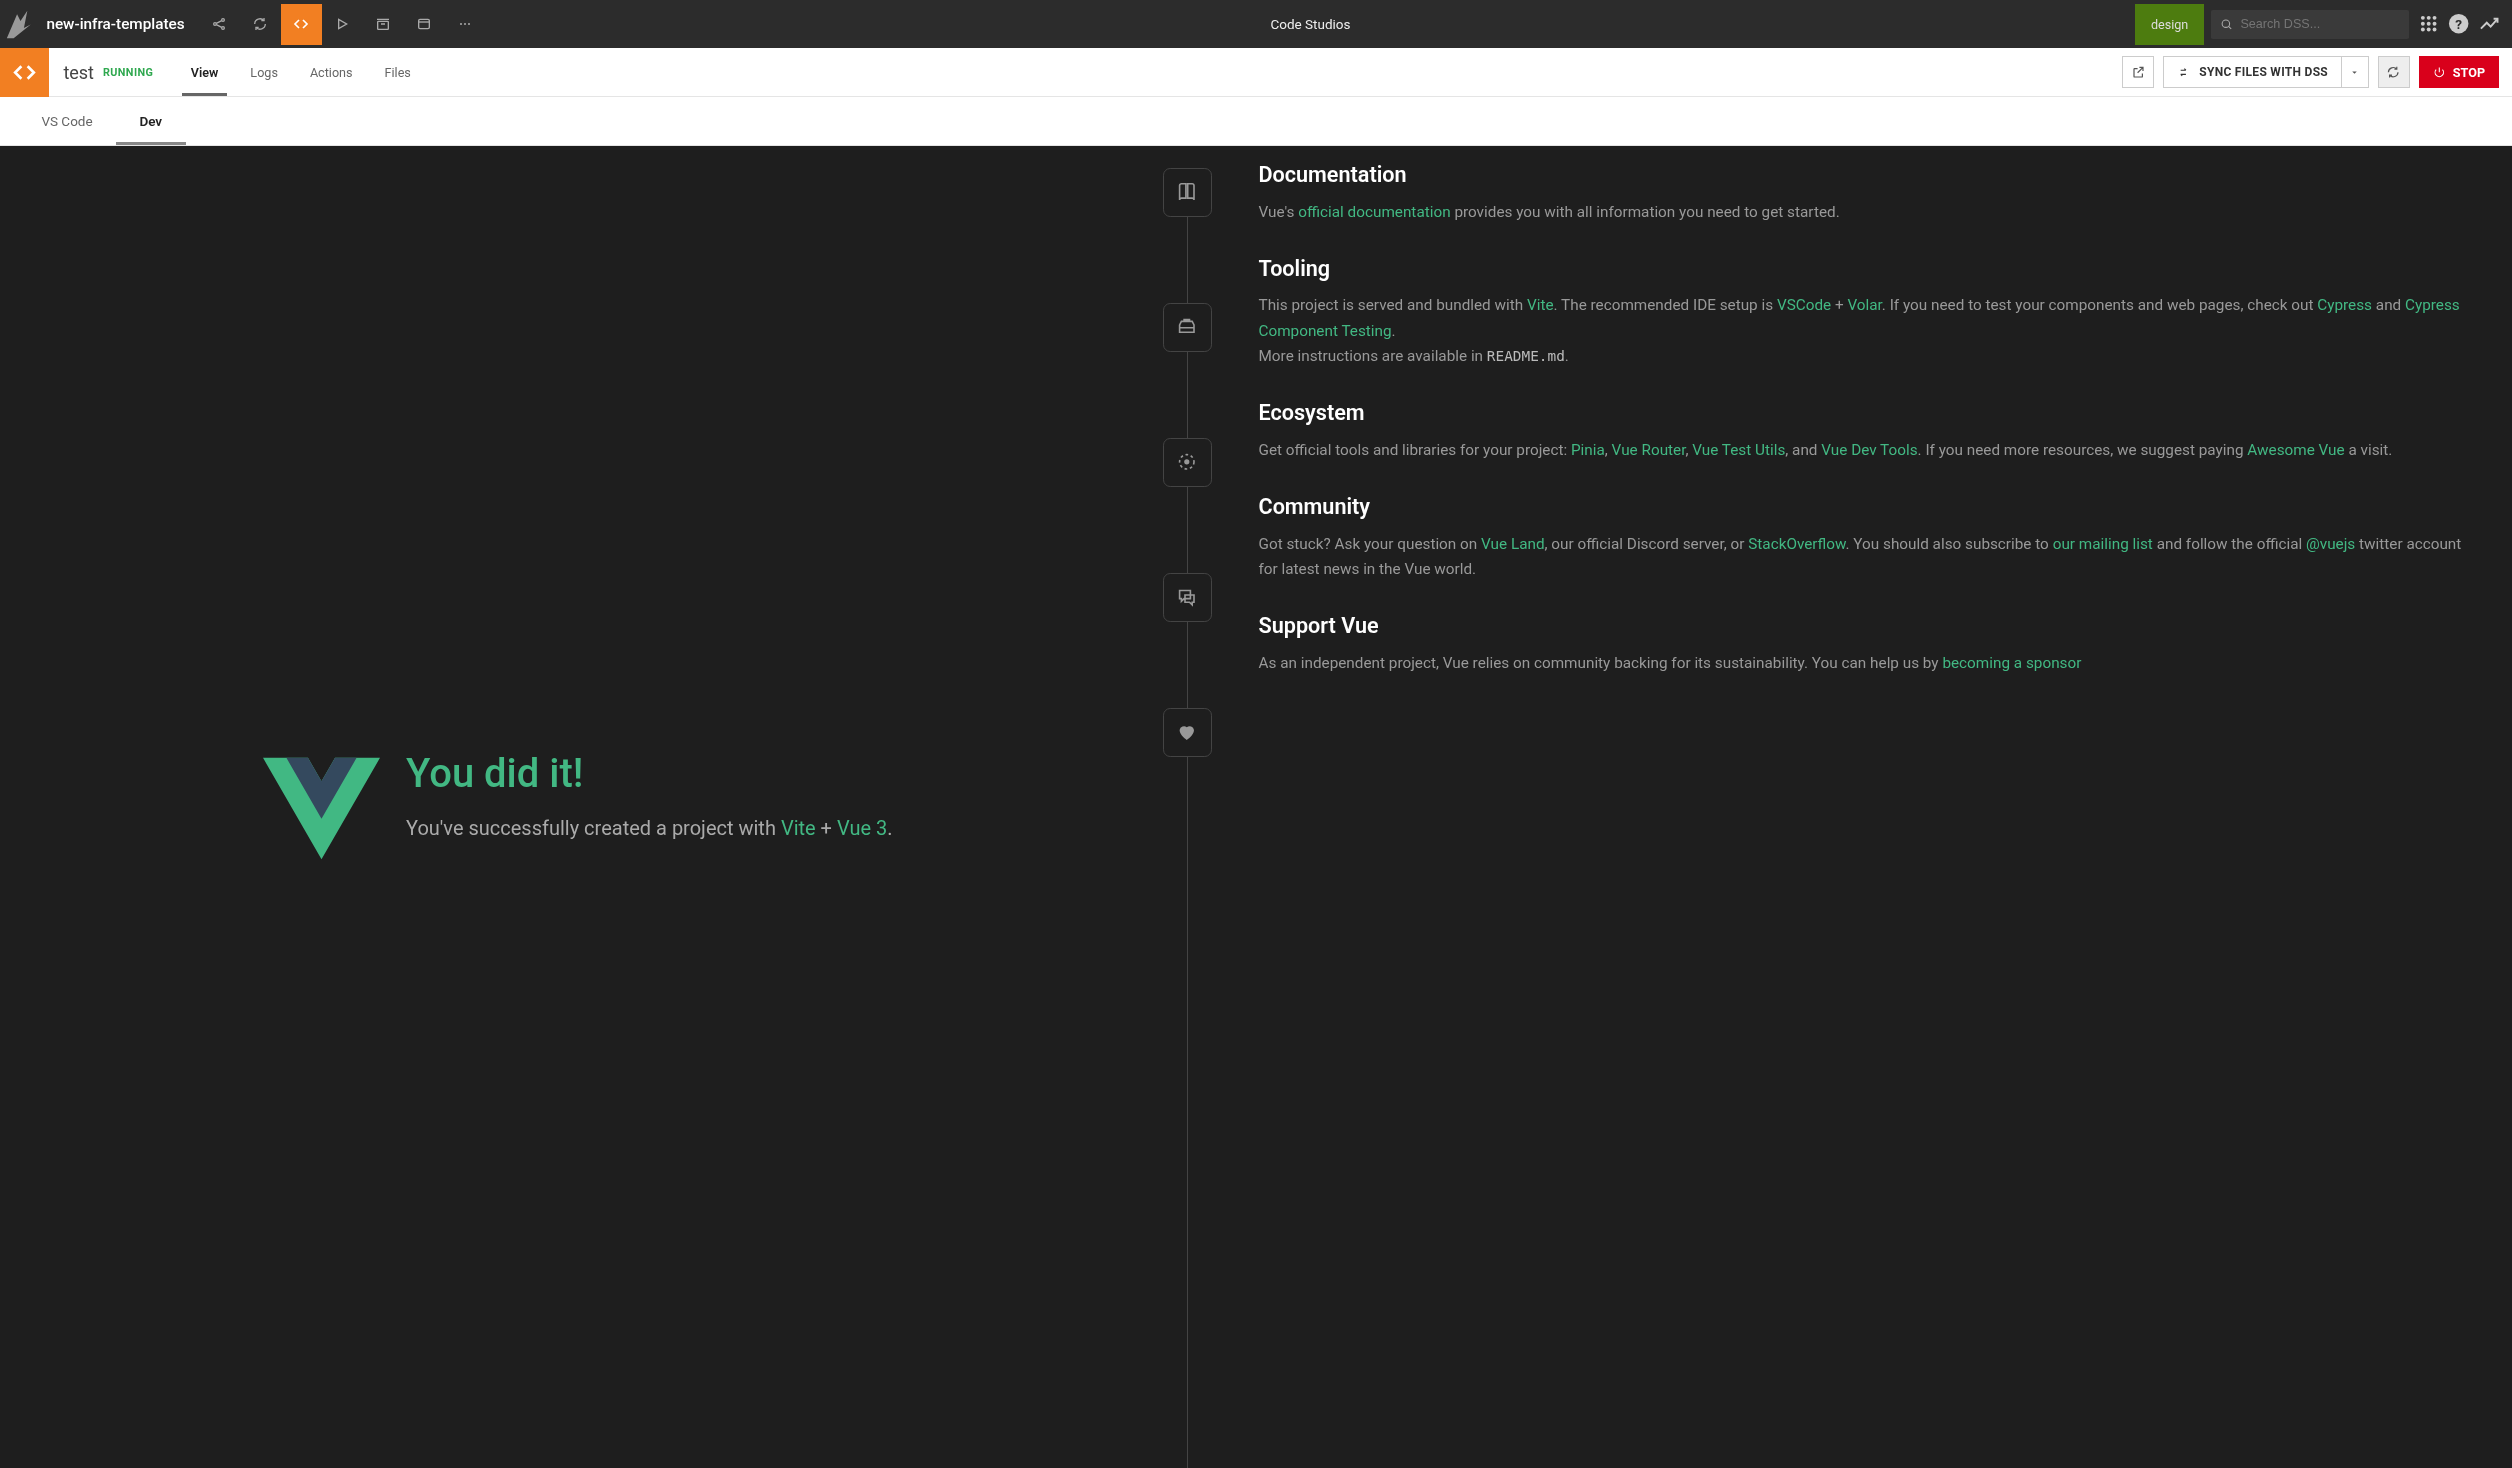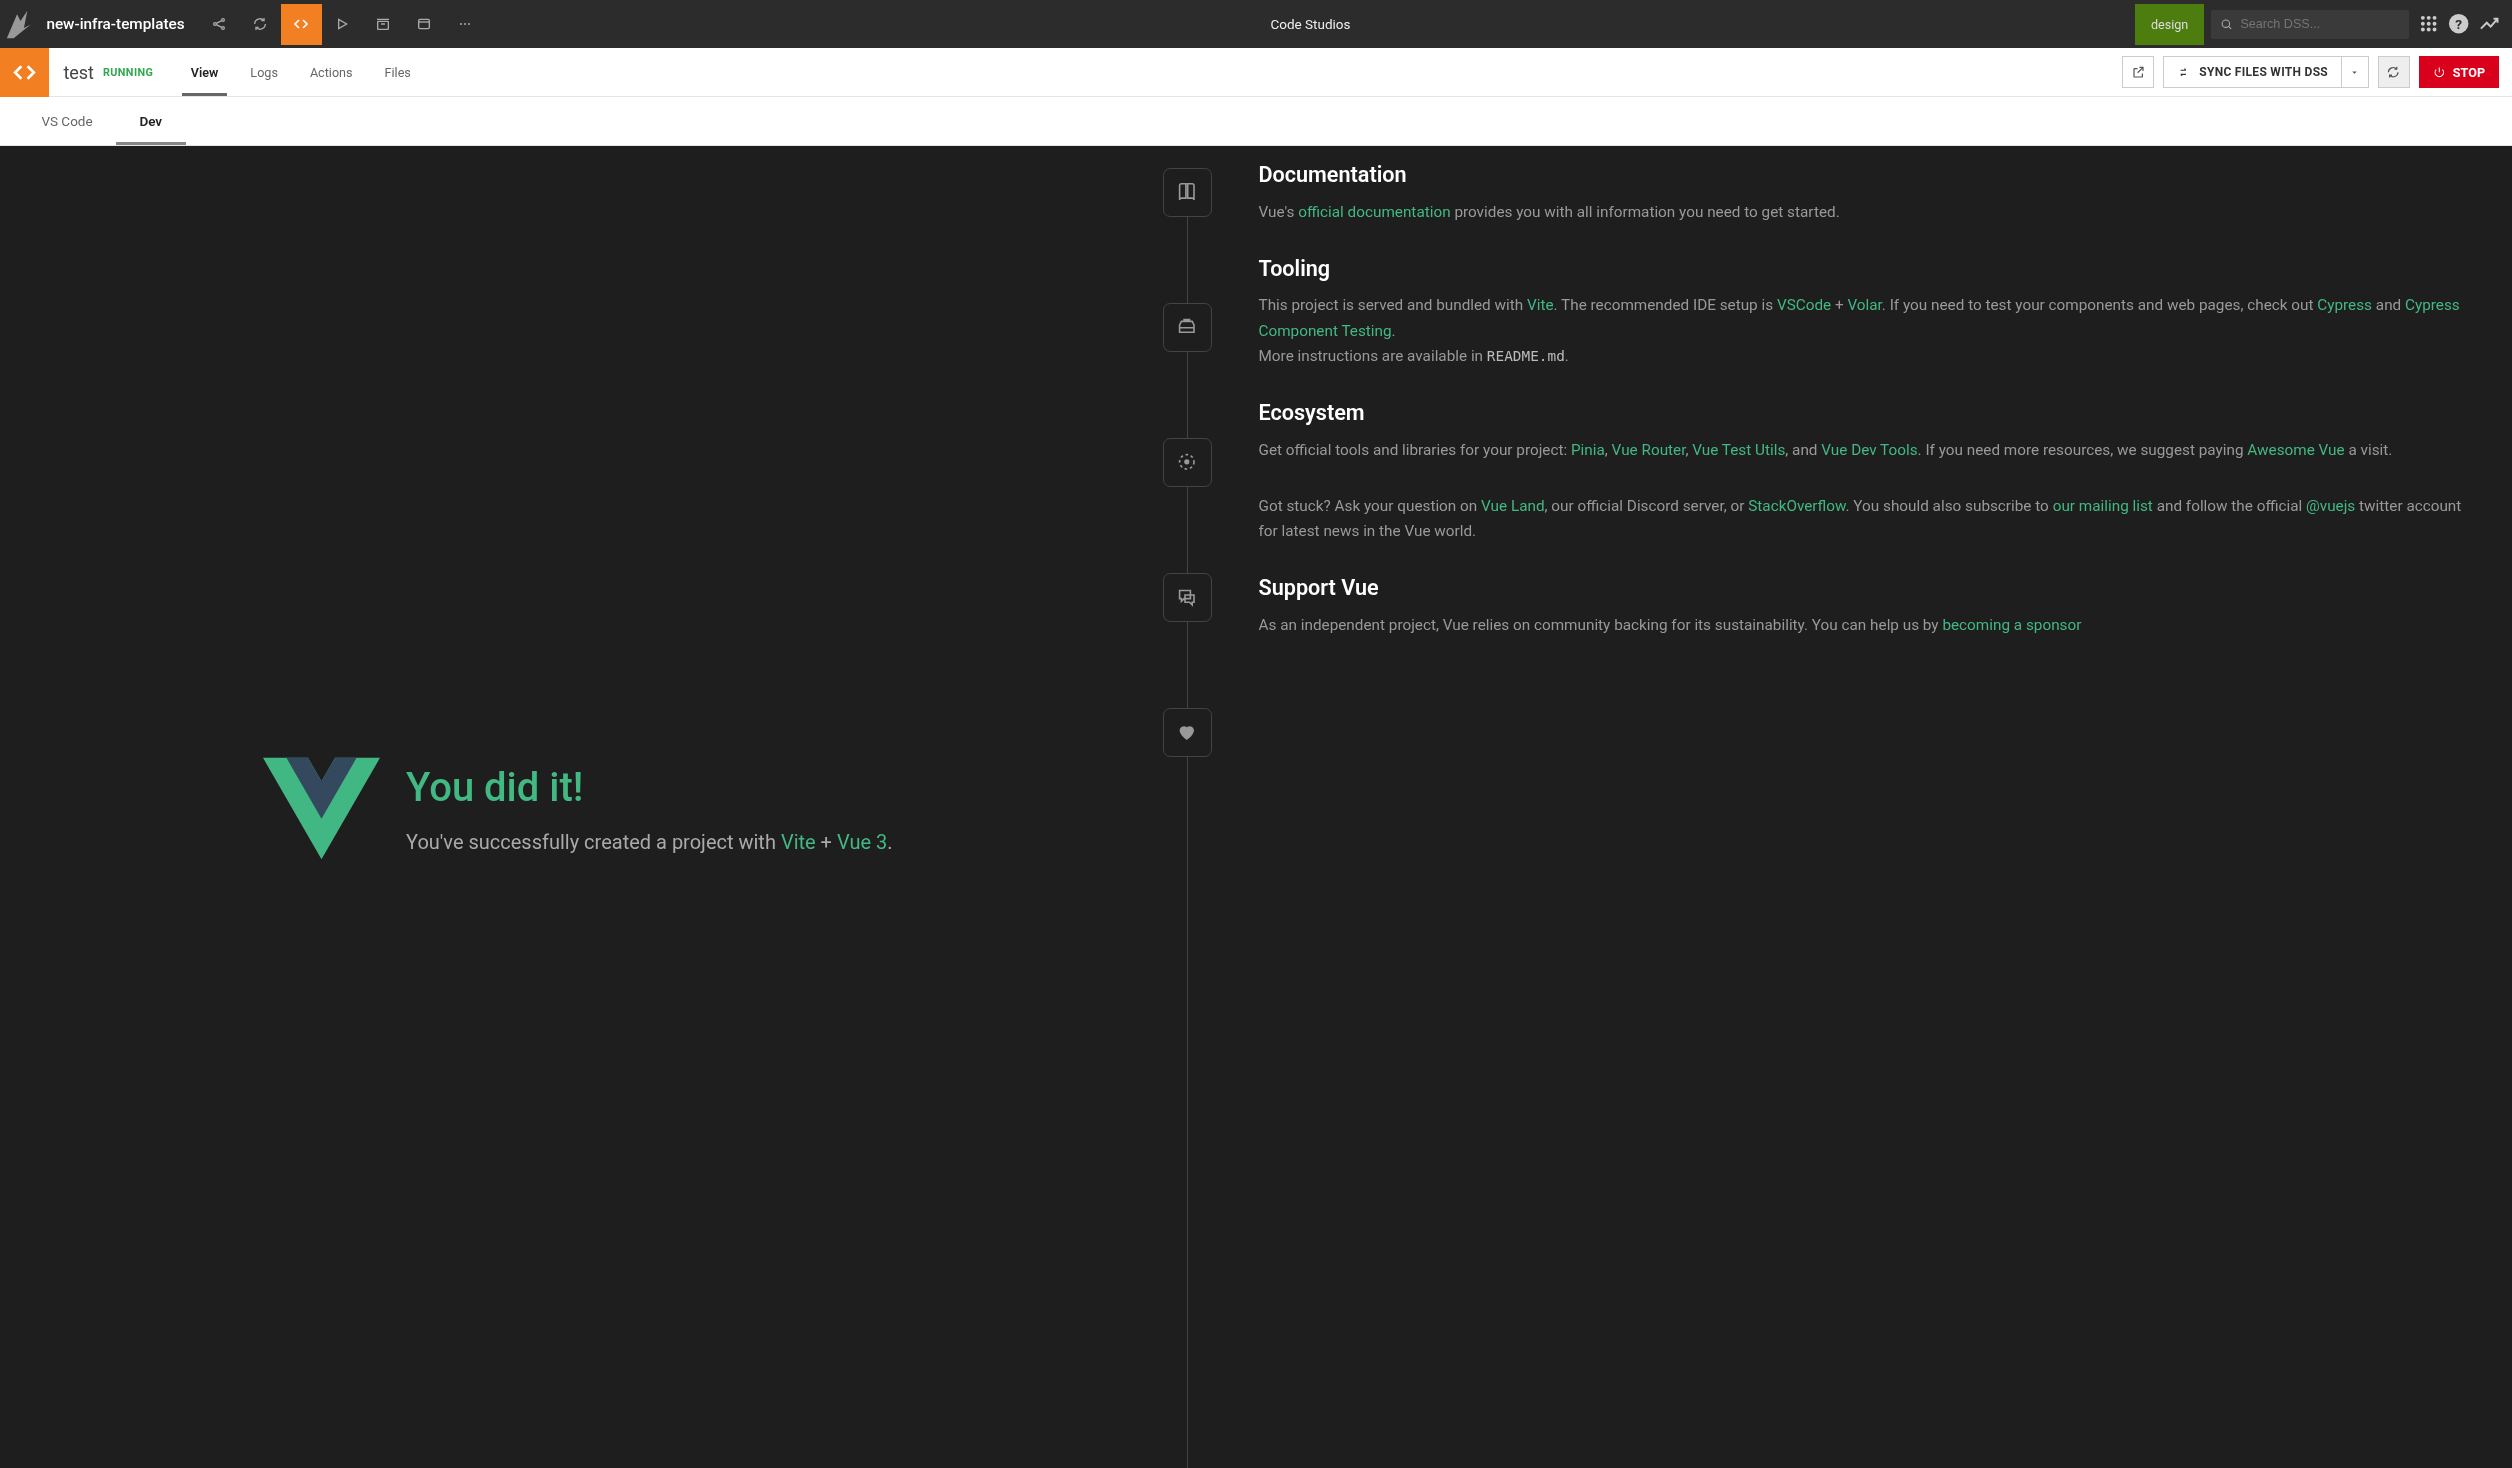--- a/index.html
+++ b/index.html
@@ -41,21 +41,21 @@
 
 
 .thirdbar { display:flex; align-items:center; height:49px; background:#fff; border-bottom:0.9px solid #e5e5e5; padding-left:18px; }
 .tab3 { padding: 0 23.4px; font-size:13.5px; color:#666; height:100%; display:flex; align-items:center; cursor:pointer; position:relative; }
 .tab3.active { color:#222; font-weight:600; }
 .tab3.active::after { content:""; position:absolute; left:0; right:0; bottom:0; height:2.7px; background:#888; }
 
 
 .content { display:flex; height: calc(100vh - 139px); background:#1e1e1e; overflow:hidden; }
 .hero { flex:0 0 46%; display:flex; align-items:center; justify-content:center; padding:36px; }
-.hero-inner { display:flex; align-items:center; gap:26px; }
+.hero-inner { display:flex; align-items:flex-start; gap:26px; }
 .vue-logo svg { width:117px; height:117px; }
 .hero-text h1 { color:#42b883; font-size:40px; font-weight:500; margin-bottom:16px; }
 .hero-text p { color:#aaa; font-size:20px; line-height:1.5; }
 .hero-text a { color:#42b883; text-decoration:none; }
 
 .timeline { flex:0 0 63px; position:relative; padding-top:21.6px; }
 .timeline::before { content:""; position:absolute; left:50%; top:45px; bottom:0; width:0.9px; background:#444; }
 .tl-icon { width:49px; height:49px; margin:0 auto 86px; border:0.9px solid #444; border-radius:7.2px; background:#1e1e1e; display:flex; align-items:center; justify-content:center; color:#999; position:relative; z-index:1; }
 .tl-icon svg { width:21.6px; height:21.6px; }
 
@@ -267,20 +267,21 @@
     </div>
     <div class="doc-sec">
       <h2>Tooling</h2>
       <p><span>This project is served and bundled with </span><a href="#">Vite</a><span>. The recommended IDE setup is </span><a href="#">VSCode</a><span> + </span><a href="#">Volar</a><span>. If you need to test your components and web pages, check out </span><a href="#">Cypress</a><span> and </span><a href="#">Cypress Component Testing</a><span>.</span><br><span>More instructions are available in </span><code>README.md</code><span>.</span></p>
     </div>
     <div class="doc-sec">
       <h2>Ecosystem</h2>
       <p><span>Get official tools and libraries for your project: </span><a href="#">Pinia</a><span>, </span><a href="#">Vue Router</a><span>, </span><a href="#">Vue Test Utils</a><span>, and </span><a href="#">Vue Dev Tools</a><span>. If you need more resources, we suggest paying </span><a href="#">Awesome Vue</a><span> a visit.</span></p>
     </div>
     <div class="doc-sec">
+      <h2>Community</h2>
       <p><span>Got stuck? Ask your question on </span><a href="#">Vue Land</a><span>, our official Discord server, or </span><a href="#">StackOverflow</a><span>. You should also subscribe to </span><a href="#">our mailing list</a><span> and follow the official </span><a href="#">@vuejs</a><span> twitter account for latest news in the Vue world.</span></p>
     </div>
     <div class="doc-sec">
       <h2>Support Vue</h2>
       <p><span>As an independent project, Vue relies on community backing for its </span><span>sustainability. You can help us by </span><a href="#">becoming a sponsor</a></p>
     </div>
   </div>
 </div>
 
 

